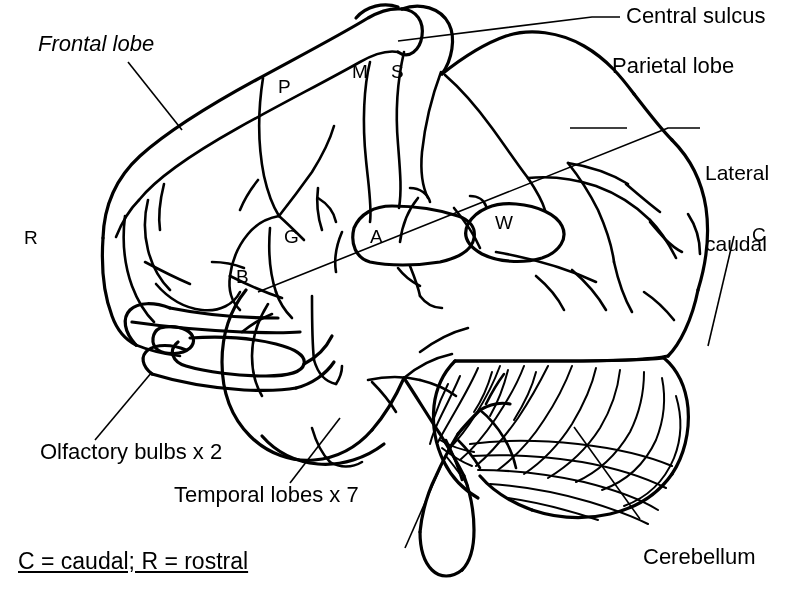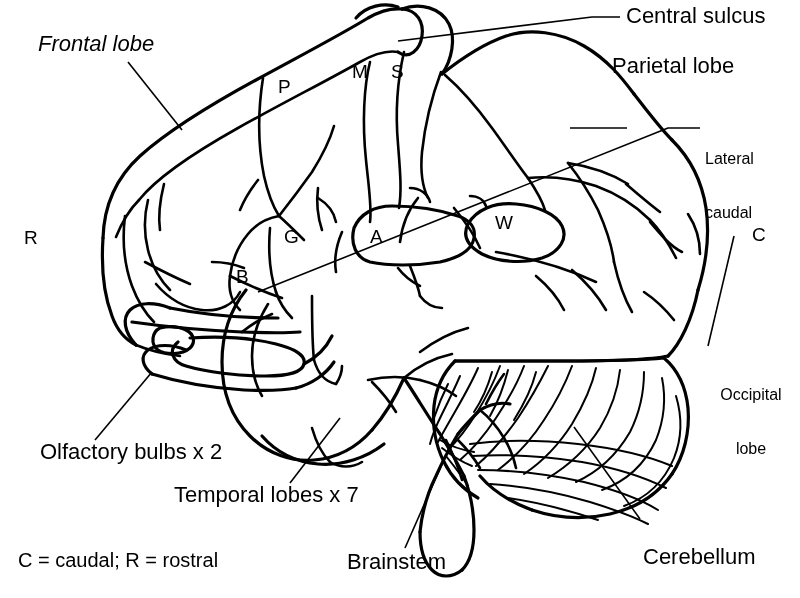--- a/index.html
+++ b/index.html
@@ -36,22 +36,22 @@
   .lbl {
     position: absolute;
     color: #000000;
     font-family: "Liberation Sans", sans-serif;
     white-space: pre;
     line-height: 1.12;
     letter-spacing: 0px;
   }
   .lbl-big    { font-size: 22px; }
   .lbl-letter { font-size: 19px; }
-  .lbl-legend { font-size: 20px; }
-  .lbl-2line  { font-size: 16px; text-align: center; }
+  .lbl-legend { font-size: 23px; text-decoration: underline; }
+  .lbl-2line  { font-size: 21px; text-align: center; }
 </style>
 </head>
 <body>
 
 <div id="diagram-root">
 
   <svg id="brain-svg" viewBox="0 0 800 598">
 
     <g>
       <path class="stroke leader" d="M 128 62 L 182 130"></path>
@@ -246,28 +246,23 @@
 
   <div class="lbl lbl-big" style="left:626px; top:4px;">Central sulcus</div>
 
   <div class="lbl lbl-big" style="left:612px; top:54px;text-align:center;">Parietal lobe</div>
 
   <div class="lbl lbl-2line" style="left:705px; top:114px; width:90px; text-align:left;">
     <div>Lateral</div>
     <div>caudal</div>
   </div>
 
-  <div class="lbl lbl-2line" style="left:703px; top:350px; width:96px; text-align:center;">
-    <div>Occipital</div>
-    <div>lobe</div>
-  </div>
 
   <div class="lbl lbl-big" style="left:643px; top:522px;margin-top:23px;">Cerebellum</div>
 
-  <div class="lbl lbl-big" style="left:347px; top:550px;">Brainstem</div>
 
   <div class="lbl lbl-big" style="left:174px; top:483px;">Temporal lobes x 7</div>
 
   <div class="lbl lbl-big" style="left:40px; top:440px;">Olfactory bulbs x 2</div>
 
   <div class="lbl lbl-legend" style="left:18px; top:549px;">C = caudal; R = rostral</div>
 
   <div class="lbl lbl-letter" style="left:24px; top:227px;">R</div>
 
   <div class="lbl lbl-letter" style="left:752px; top:224px;">C</div>

